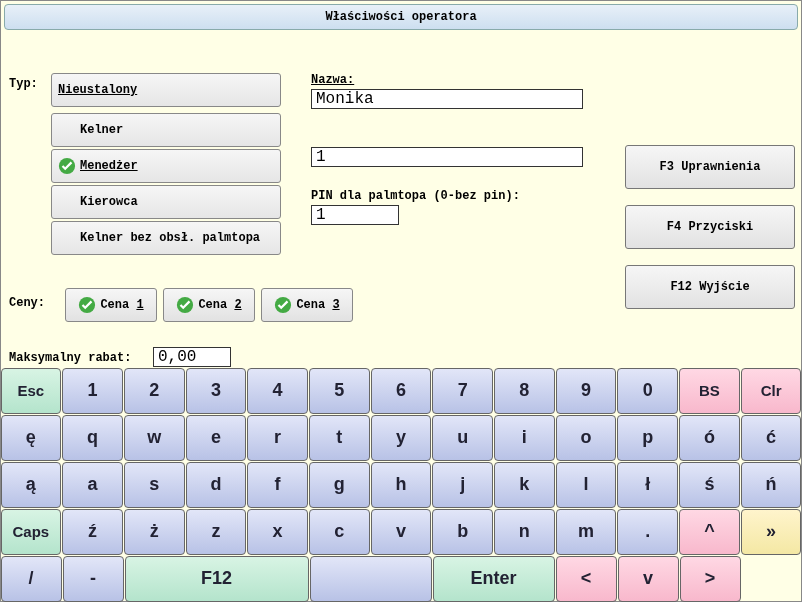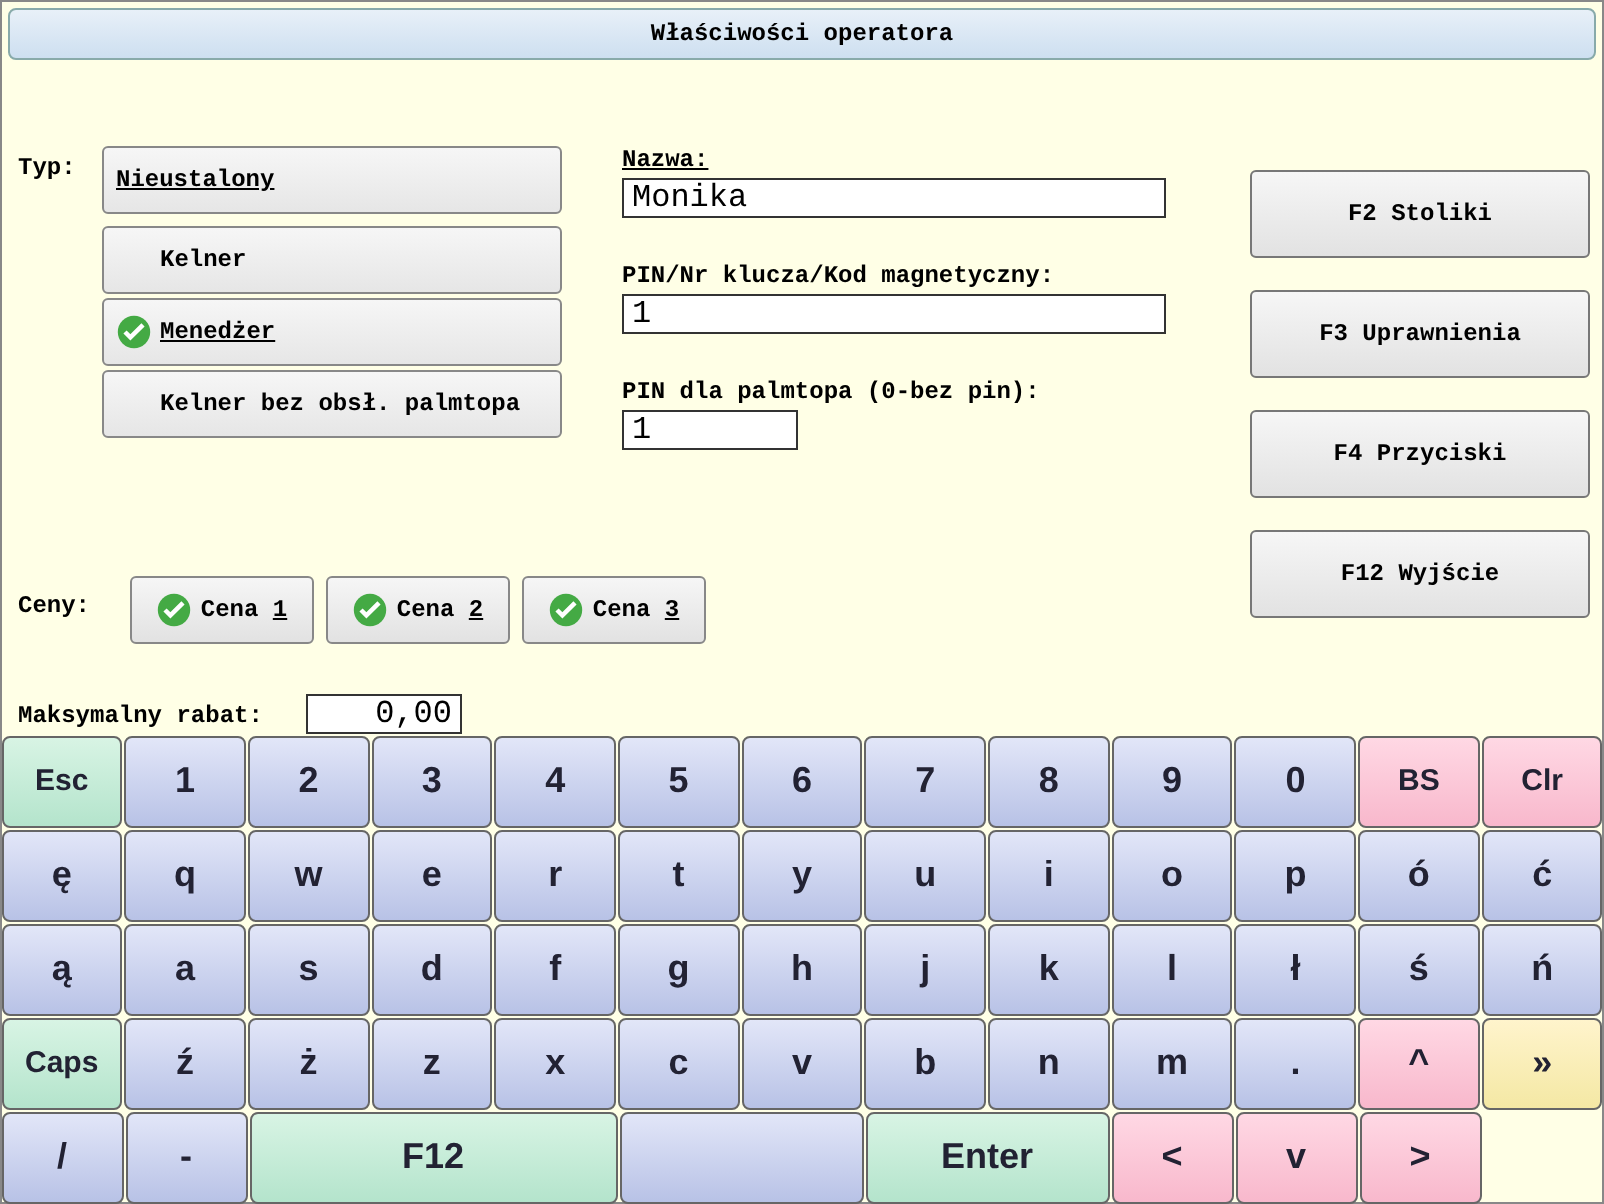--- a/index.html
+++ b/index.html
@@ -111,34 +111,35 @@
       <span>Kelner</span>
     </button>
     <button class="type-btn">
       <svg class="check" viewBox="0 0 20 20">
           <circle cx="10" cy="10" r="9" fill="#4a4"></circle>
           <path d="M5 10 l3 3 l7-7" stroke="#fff" stroke-width="2.5" fill="none"></path>
         </svg>
       <span class="under">Menedżer</span>
     </button>
     <button class="type-btn">
+      <span>Kierowca</span>
+    </button>
+    <button class="type-btn">
       <span>Kelner bez obsł. palmtopa</span>
     </button>
   </div>
 
   <span class="lbl" style="left:310px; top:40px;"><span class="under">Nazwa:</span></span>
   <input class="txt-input" style="left: 310px; top: 56px; width: 272px; height: 20px;" value="Monika">
 
-  <span class="lbl" style="left:310px; top:98px;">PIN/Nr klucza/Kod magnetyczny:</span>
   <input class="txt-input" style="left: 310px; top: 114px; width: 272px; height: 20px;" value="1">
 
   <span class="lbl" style="left:310px; top:156px;">PIN dla palmtopa (0-bez pin):</span>
   <input class="txt-input" style="left: 310px; top: 172px; width: 88px; height: 20px;" value="1">
 
-  <button class="side-btn" style="top:52px;">F2 Stoliki</button>
   <button class="side-btn" style="top:112px;">F3 Uprawnienia</button>
   <button class="side-btn" style="top:172px;">F4 Przyciski</button>
   <button class="side-btn" style="top:232px;">F12 Wyjście</button>
 
   <span class="lbl" style="left:8px; top:263px;">Ceny:</span>
   <div class="price-row">
     <button class="price-btn">
       <svg width="18" height="18" viewBox="0 0 20 20">
           <circle cx="10" cy="10" r="9" fill="#4a4"></circle>
           <path d="M5 10 l3 3 l7-7" stroke="#fff" stroke-width="2.5" fill="none"></path>
@@ -155,21 +156,21 @@
     <button class="price-btn">
       <svg width="18" height="18" viewBox="0 0 20 20">
           <circle cx="10" cy="10" r="9" fill="#4a4"></circle>
           <path d="M5 10 l3 3 l7-7" stroke="#fff" stroke-width="2.5" fill="none"></path>
         </svg>
       <span><span>Cena </span><span class="under">3</span></span>
     </button>
   </div>
 
   <span class="lbl" style="left:8px; top:318px;">Maksymalny rabat:</span>
-  <input class="txt-input" style="left: 152px; top: 314px; width: 78px; height: 20px; text-align: right;" value="0,00">
+  <input class="txt-input" style="left: 152px; top: 314px; width: 78px; height: 20px;" value="0,00">
 </div>
 
 <div class="kb">
   <div class="kb-row">
     <div class="key mint small" style="width:61px">Esc</div>
     <div class="key" style="width:61px">1</div>
     <div class="key" style="width:61px">2</div>
     <div class="key" style="width:61px">3</div>
     <div class="key" style="width:61px">4</div>
     <div class="key" style="width:61px">5</div>

